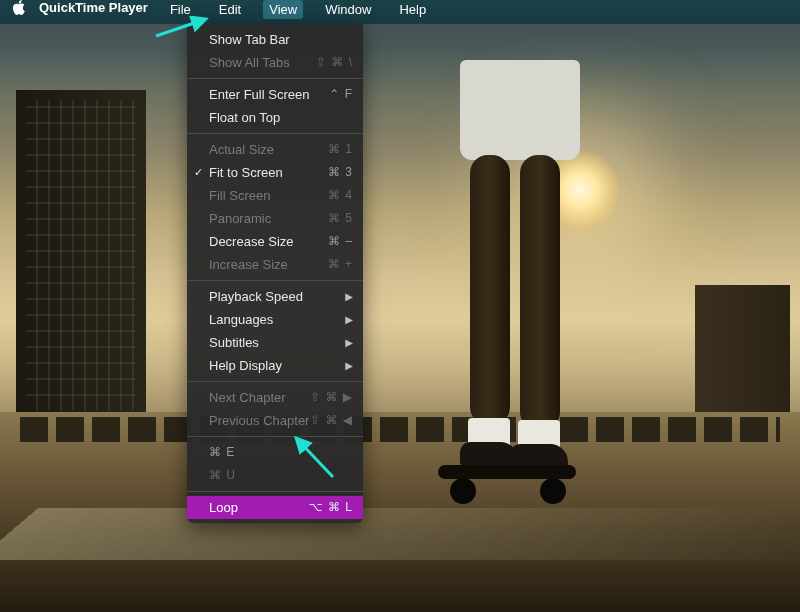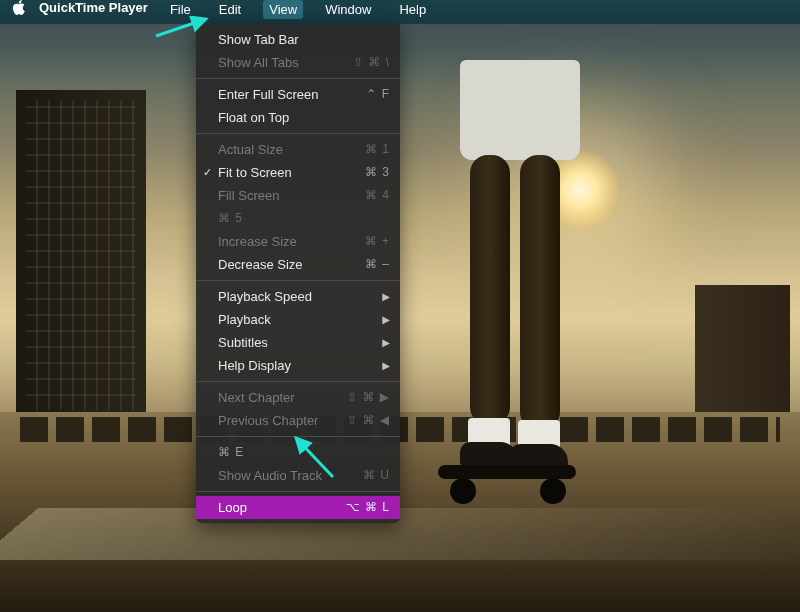--- a/index.html
+++ b/index.html
@@ -199,22 +199,22 @@
     }
     .menu-item.active {
       background: #2b6b7a;
       border-radius: 3px;
     }
 
     
     .dropdown {
       position: absolute;
       top: 24px;
-      left: 196px;
-      width: 204px;
+      left: 187px;
+      width: 176px;
       background: rgba(42,42,42,0.96);
       border-radius: 0 0 6px 6px;
       box-shadow: 0 6px 20px rgba(0,0,0,0.5);
       padding: 4px 0;
       z-index: 200;
       font-size: 13px;
       color: #e8e8e8;
     }
     .dd-item {
       display: flex;
@@ -321,37 +321,38 @@
     <div class="dd-item">
       <span class="dd-check">✓</span>
       <span class="dd-label">Fit to Screen</span>
       <span class="dd-shortcut">⌘ 3</span>
     </div>
     <div class="dd-item disabled">
       <span class="dd-label">Fill Screen</span>
       <span class="dd-shortcut">⌘ 4</span>
     </div>
     <div class="dd-item disabled">
+      <span class="dd-label">Panoramic</span>
       <span class="dd-shortcut">⌘ 5</span>
+    </div>
+    <div class="dd-item">
+      <span class="dd-label">Decrease Size</span>
+      <span class="dd-shortcut">⌘ –</span>
     </div>
     <div class="dd-item disabled">
       <span class="dd-label">Increase Size</span>
       <span class="dd-shortcut">⌘ +</span>
     </div>
-    <div class="dd-item">
-      <span class="dd-label">Decrease Size</span>
-      <span class="dd-shortcut">⌘ –</span>
-    </div>
     <div class="dd-sep"></div>
     <div class="dd-item">
       <span class="dd-label">Playback Speed</span>
       <span class="dd-chevron">▶</span>
     </div>
     <div class="dd-item">
-      <span class="dd-label">Playback</span>
+      <span class="dd-label">Languages</span>
       <span class="dd-chevron">▶</span>
     </div>
     <div class="dd-item">
       <span class="dd-label">Subtitles</span>
       <span class="dd-chevron">▶</span>
     </div>
     <div class="dd-item">
       <span class="dd-label">Help Display</span>
       <span class="dd-chevron">▶</span>
     </div>
@@ -362,21 +363,20 @@
     </div>
     <div class="dd-item disabled">
       <span class="dd-label">Previous Chapter</span>
       <span class="dd-shortcut">⇧ ⌘ ◀</span>
     </div>
     <div class="dd-sep"></div>
     <div class="dd-item">
       <span class="dd-shortcut">⌘ E</span>
     </div>
     <div class="dd-item disabled">
-      <span class="dd-label">Show Audio Track</span>
       <span class="dd-shortcut">⌘ U</span>
     </div>
     <div class="dd-sep"></div>
     <div class="dd-item highlighted">
       <span class="dd-label">Loop</span>
       <span class="dd-shortcut">⌥ ⌘ L</span>
     </div>
   </div>
 
 <div class="arrow" style="top:16px; left:154px;">

